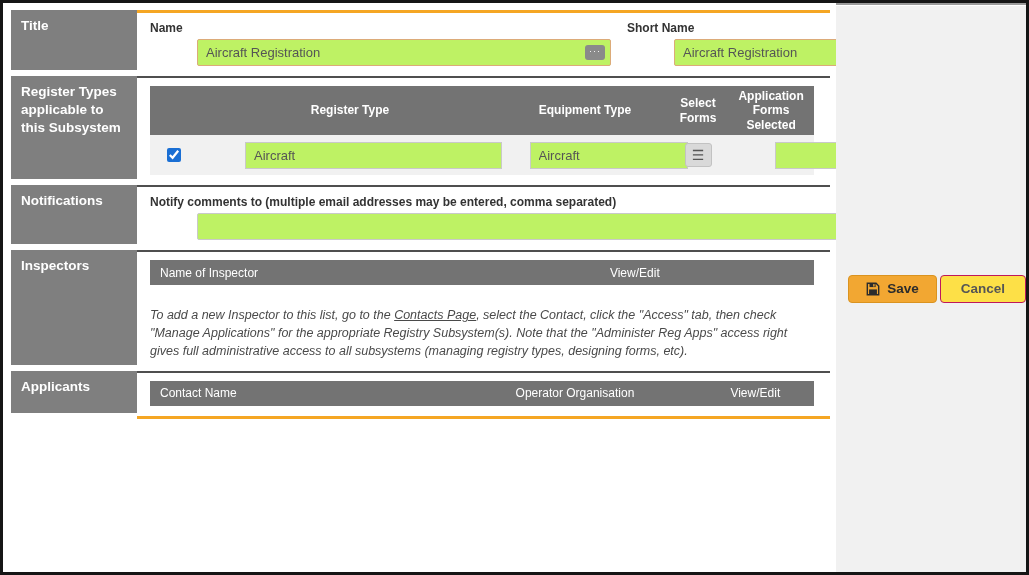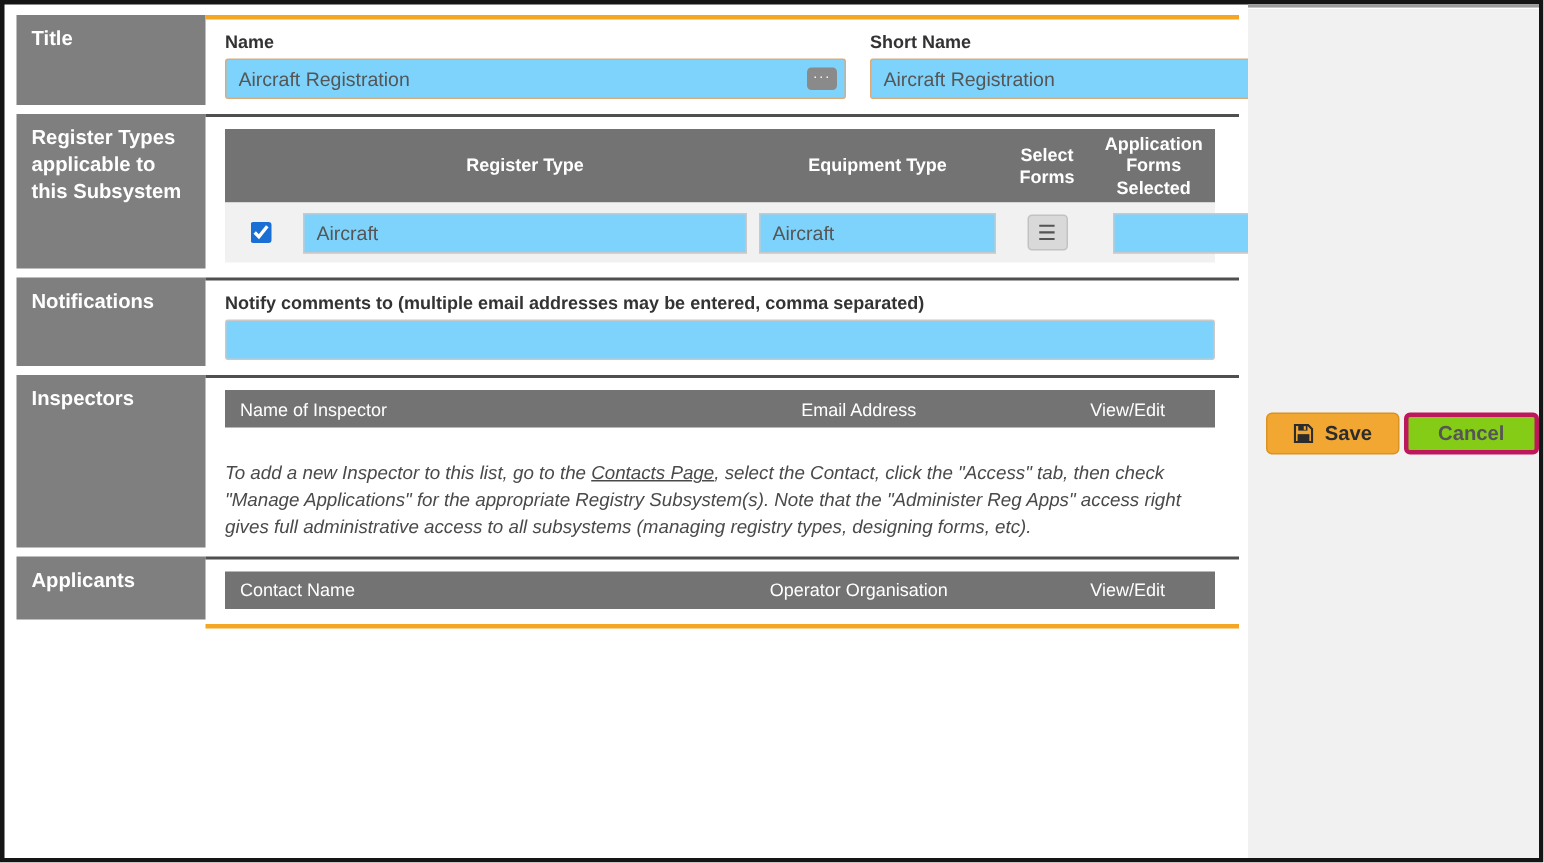--- a/index.html
+++ b/index.html
@@ -36,25 +36,26 @@
   .section:first-child .section-body { border-top: 3px solid #F5A623; }
   .section:last-of-type .section-body { border-bottom: 3px solid #F5A623; }
 
   .field-label {
     font-size: 12px; font-weight: bold; color: #333;
     margin-bottom: 4px; display: block;
   }
   input[type="text"], textarea {
     font-family: "Liberation Sans", sans-serif;
     font-size: 13px; color: #555;
-    background: #7dd3fc;
+    background: #bef264;
     border: 1px solid #c9c9c9;
     padding: 0 8px;
     height: 27px;
     outline: none;
+    margin-left: 47px;
   }
   
   .title-fields { display: flex; gap: 16px; }
   .input-wrap { position: relative; display: inline-block; }
   .input-orange { border: 1px solid #dcab79 !important; border-radius: 2px; }
   .name-input { width: 414px; padding-right: 34px; }
   .shortname-input { width: 281px; }
   .ellipsis-icon {
     position: absolute; right: 6px; top: 6px;
     width: 20px; height: 15px;
@@ -138,21 +139,21 @@
     padding: 0 0 0 12px; gap: 3px;
   }
   .btn {
     height: 28px; border-radius: 4px;
     font-family: "Liberation Sans", sans-serif;
     font-size: 13.5px; font-weight: bold;
     display: inline-flex; align-items: center; gap: 7px;
     padding: 0 17px; cursor: pointer;
   }
   .btn-save { background: #F2A732; border: 1px solid #da9320; color: #2c2c2c; }
-  .btn-cancel { background: #84cc16; border: 3px solid #be185d; color: #555; padding: 0 20px; }
+  .btn-cancel { background: #fde047; border: 1px solid #be185d; color: #555; padding: 0 20px; }
   .save-icon svg { display: block; }
 </style>
 </head>
 <body>
 
 <div class="window">
   <div class="main">
 
     <div class="section">
       <div class="section-label">Title</div>
@@ -214,21 +215,20 @@
         <input type="text" class="notify-input" style="">
       </div>
     </div>
 
 
     <div class="section">
       <div class="section-label">Inspectors</div>
       <div class="section-body">
         <div class="list-head">
           <div class="col-left">Name of Inspector</div>
-          <div class="col-mid">Email Address</div>
           <div class="col-right">View/Edit</div>
         </div>
         <div class="note"><span>To add a new Inspector to this list, go to the </span><span class="link">Contacts Page</span><span>, select the Contact, click the "Access" tab, then check "Manage Applications" for the appropriate Registry Subsystem(s). Note that the "Administer Reg Apps" access right gives full administrative access to all subsystems (managing registry types, designing forms, etc).</span></div>
       </div>
     </div>
 
     <div class="section">
       <div class="section-label">Applicants</div>
       <div class="section-body">
         <div class="list-head">

